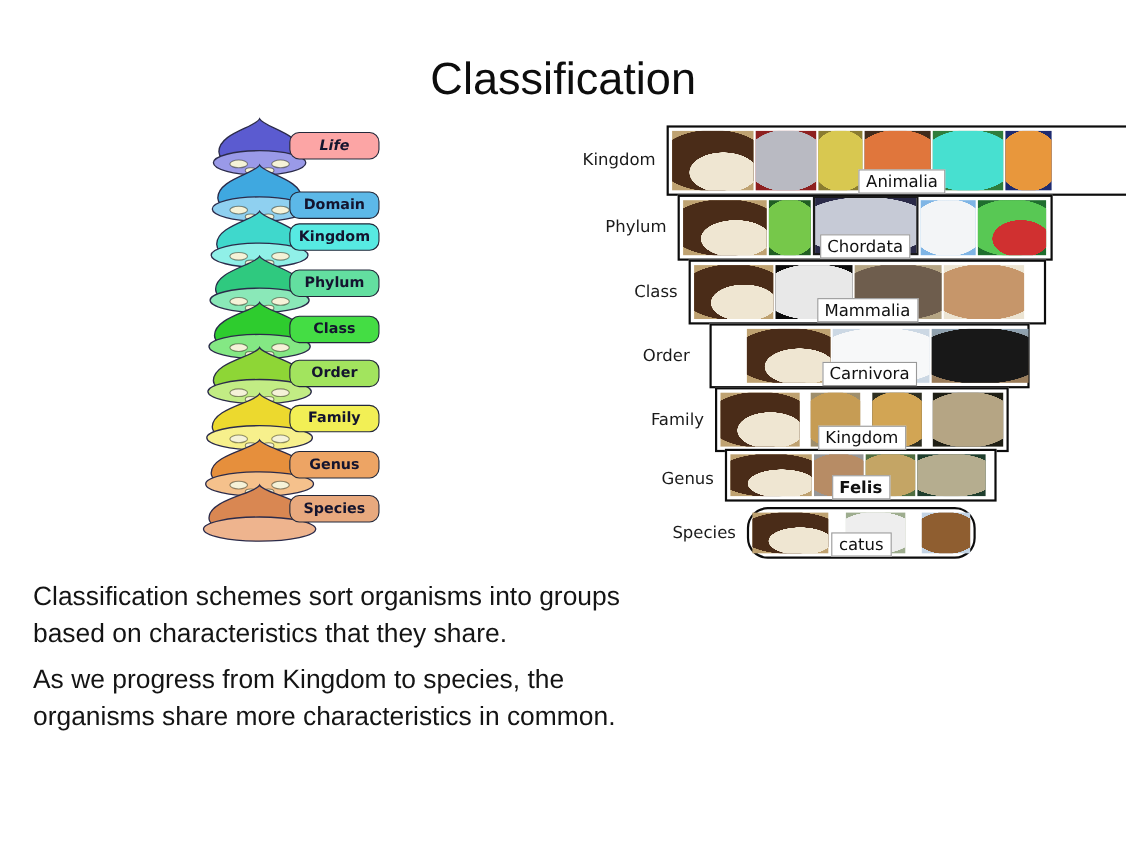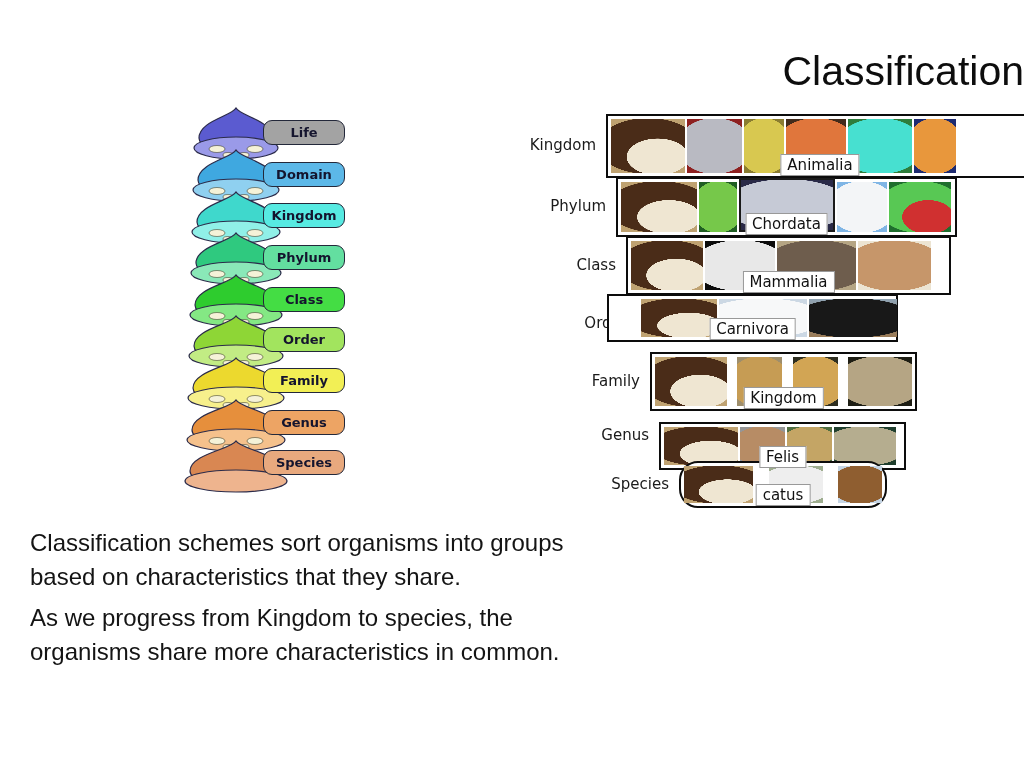--- a/index.html
+++ b/index.html
@@ -1,21 +1,21 @@
 <!DOCTYPE html>
 <html><head>
 <meta charset="utf-8">
 <style>
   html,body{margin:0;padding:0;background:#888;}
   .slide{
     position:relative;width:1024px;height:768px;background:#ffffff;
     overflow:hidden;font-family:"Liberation Sans",sans-serif;color:#111;
   }
   .title{
-    position:absolute;top:48px;left:0;width:100%;text-align:right;
+    position:absolute;top:48px;left:0;width:100%;text-align:center;
     font-size:41px;font-weight:400;color:#0d0d0d;letter-spacing:0px;
   }
   
   .funnel-svg{position:absolute;left:180px;top:102px;}
   .funnel-label{
     position:absolute;width:82px;height:25px;border:1.5px solid #23283a;
     border-radius:9px;box-sizing:border-box;display:flex;align-items:center;
     justify-content:center;font-family:"DejaVu Sans",sans-serif;
     font-size:13px;font-weight:bold;color:#14142e;
   }
@@ -112,22 +112,22 @@
         <ellipse cx="75" cy="339" rx="8" ry="3.5" fill="#f5f2d8" stroke="rgba(40,40,20,0.5)" stroke-width="1"></ellipse>
         <ellipse cx="48" cy="345" rx="5" ry="2.5" fill="#f5f2d8" stroke="rgba(40,40,20,0.5)" stroke-width="1"></ellipse>
         <ellipse cx="64" cy="345" rx="5" ry="2.5" fill="#f5f2d8" stroke="rgba(40,40,20,0.5)" stroke-width="1"></ellipse>
       </g>
       <g>
         <path d="M 56 339 C 52 347 10 352 10 369 C 10 379 33 383 56 383 C 79 383 102 379 102 369 C 102 352 60 347 56 339 Z" fill="#d98752" stroke="#2b2b4a" stroke-width="1.2"></path>
         <ellipse cx="56" cy="379" rx="51" ry="11" fill="#eeb48e" stroke="#2b2b4a" stroke-width="1.2"></ellipse>
       </g>
     </svg>
   <div id="funnel-labels">
-      <div class="funnel-label" style="left: 263px; top: 120px; background: #a3a3a3;">Life</div>
-      <div class="funnel-label" style="left: 263px; top: 162px; background: rgb(92, 184, 232);">Domain</div>
+      <div class="funnel-label" style="left: 263px; top: 120px; background: #fca5a5; font-style: italic;">Life</div>
+      <div class="funnel-label" style="left: 263px; top: 174px; background: rgb(92, 184, 232);">Domain</div>
       <div class="funnel-label" style="left: 263px; top: 203px; background: rgb(87, 234, 226);">Kingdom</div>
       <div class="funnel-label" style="left: 263px; top: 245px; background: rgb(99, 223, 160);">Phylum</div>
       <div class="funnel-label" style="left: 263px; top: 287px; background: rgb(68, 221, 68);">Class</div>
       <div class="funnel-label" style="left: 263px; top: 327px; background: rgb(162, 228, 94);">Order</div>
       <div class="funnel-label" style="left: 263px; top: 368px; background: rgb(242, 239, 85);">Family</div>
       <div class="funnel-label" style="left: 263px; top: 410px; background: rgb(237, 164, 100);">Genus</div>
       <div class="funnel-label" style="left: 263px; top: 450px; background: rgb(232, 169, 126);">Species</div>
     </div>
 
   <div id="taxonomy">
@@ -152,36 +152,36 @@
       </div>
       <div class="rank-label" style="left: 506px; top: 255.5px;">Class</div>
       <div class="tax-row" style="left: 626px; top: 236px; width: 325px; height: 59px;">
         <div class="tile" style="width: 72px; background: radial-gradient(42% 34% at 63% 70%, rgb(239, 230, 210) 0px, rgb(239, 230, 210) 99%, transparent 100%), radial-gradient(68% 52%, rgb(74, 44, 24) 0px, rgb(74, 44, 24) 99%, transparent 100%), linear-gradient(rgb(191, 162, 113), rgb(191, 162, 113));"></div>
         <div class="tile" style="width: 70px; background: radial-gradient(68% 52%, rgb(232, 232, 232) 0px, rgb(232, 232, 232) 99%, transparent 100%), linear-gradient(rgb(11, 11, 11), rgb(11, 11, 11));"></div>
         <div class="tile" style="width: 79px; background: radial-gradient(68% 52%, rgb(110, 93, 77) 0px, rgb(110, 93, 77) 99%, transparent 100%), linear-gradient(rgb(181, 165, 132), rgb(181, 165, 132));"></div>
         <div class="tile" style="width: 73px; background: radial-gradient(68% 52%, rgb(198, 150, 106) 0px, rgb(198, 150, 106) 99%, transparent 100%), linear-gradient(rgb(236, 228, 210), rgb(236, 228, 210));"></div>
         <div class="taxon-label">Mammalia</div>
       </div>
       <div class="rank-label" style="left: 517px; top: 313.5px;">Order</div>
-      <div class="tax-row spread" style="left: 607px; top: 294px; width: 291px; height: 48px; padding-left: 32px;">
+      <div class="tax-row spread" style="left: 645px; top: 294px; width: 291px; height: 59px; padding-left: 32px;">
         <div class="tile" style="width: 76px; background: radial-gradient(42% 34% at 63% 70%, rgb(239, 230, 210) 0px, rgb(239, 230, 210) 99%, transparent 100%), radial-gradient(68% 52%, rgb(74, 44, 24) 0px, rgb(74, 44, 24) 99%, transparent 100%), linear-gradient(rgb(191, 162, 113), rgb(191, 162, 113));"></div>
         <div class="tile" style="width: 88px; background: radial-gradient(68% 52%, rgb(247, 248, 249) 0px, rgb(247, 248, 249) 99%, transparent 100%), linear-gradient(rgb(204, 216, 228), rgb(204, 216, 228));"></div>
         <div class="tile" style="width: 88px; background: radial-gradient(68% 52%, rgb(24, 24, 24) 0px, rgb(24, 24, 24) 99%, transparent 100%), linear-gradient(rgb(143, 163, 179), rgb(154, 122, 85));"></div>
         <div class="taxon-label">Carnivora</div>
       </div>
       <div class="rank-label" style="left: 530px; top: 371.5px;">Family</div>
       <div class="tax-row spread" style="left: 650px; top: 352px; width: 267px; height: 59px;">
         <div class="tile" style="width: 72px; background: radial-gradient(42% 34% at 63% 70%, rgb(239, 230, 210) 0px, rgb(239, 230, 210) 99%, transparent 100%), radial-gradient(68% 52%, rgb(74, 44, 24) 0px, rgb(74, 44, 24) 99%, transparent 100%), linear-gradient(rgb(191, 162, 113), rgb(191, 162, 113));"></div>
         <div class="tile" style="width: 45px; background: radial-gradient(68% 52%, rgb(198, 156, 84) 0px, rgb(198, 156, 84) 99%, transparent 100%), linear-gradient(rgb(158, 142, 108), rgb(158, 142, 108));"></div>
         <div class="tile" style="width: 45px; background: radial-gradient(68% 52%, rgb(210, 165, 84) 0px, rgb(210, 165, 84) 99%, transparent 100%), linear-gradient(rgb(46, 46, 32), rgb(46, 46, 32));"></div>
         <div class="tile" style="width: 64px; background: radial-gradient(68% 52%, rgb(181, 165, 132) 0px, rgb(181, 165, 132) 99%, transparent 100%), linear-gradient(rgb(30, 30, 20), rgb(30, 30, 20));"></div>
         <div class="taxon-label">Kingdom</div>
       </div>
       <div class="rank-label" style="left: 539px; top: 426px;">Genus</div>
-      <div class="tax-row" style="left: 659px; top: 422px; width: 247px; height: 48px;">
+      <div class="tax-row" style="left: 659px; top: 408px; width: 247px; height: 48px; font-weight: bold;">
         <div class="tile" style="width: 74px; background: radial-gradient(42% 34% at 63% 70%, rgb(239, 230, 210) 0px, rgb(239, 230, 210) 99%, transparent 100%), radial-gradient(68% 52%, rgb(74, 44, 24) 0px, rgb(74, 44, 24) 99%, transparent 100%), linear-gradient(rgb(191, 162, 113), rgb(191, 162, 113));"></div>
         <div class="tile" style="width: 45px; background: radial-gradient(68% 52%, rgb(183, 140, 101) 0px, rgb(183, 140, 101) 99%, transparent 100%), linear-gradient(rgb(150, 150, 150), rgb(150, 150, 150));"></div>
         <div class="tile" style="width: 45px; background: radial-gradient(68% 52%, rgb(196, 165, 101) 0px, rgb(196, 165, 101) 99%, transparent 100%), linear-gradient(rgb(80, 110, 64), rgb(80, 110, 64));"></div>
         <div class="tile" style="width: 62px; background: radial-gradient(68% 52%, rgb(181, 173, 143) 0px, rgb(181, 173, 143) 99%, transparent 100%), linear-gradient(rgb(31, 62, 45), rgb(31, 62, 45));"></div>
         <div class="taxon-label">Felis</div>
       </div>
       <div class="rank-label" style="left: 559px; top: 474.5px;">Species</div>
       <div class="tax-row spread" style="left: 679px; top: 461px; width: 208px; height: 47px; border-radius: 19px;">
         <div class="tile" style="width: 69px; background: radial-gradient(42% 34% at 63% 70%, rgb(239, 230, 210) 0px, rgb(239, 230, 210) 99%, transparent 100%), radial-gradient(68% 52%, rgb(74, 44, 24) 0px, rgb(74, 44, 24) 99%, transparent 100%), linear-gradient(rgb(191, 162, 113), rgb(191, 162, 113));"></div>
         <div class="tile" style="width: 54px; background: radial-gradient(68% 52%, rgb(238, 238, 238) 0px, rgb(238, 238, 238) 99%, transparent 100%), linear-gradient(rgb(158, 173, 143), rgb(158, 173, 143));"></div>

